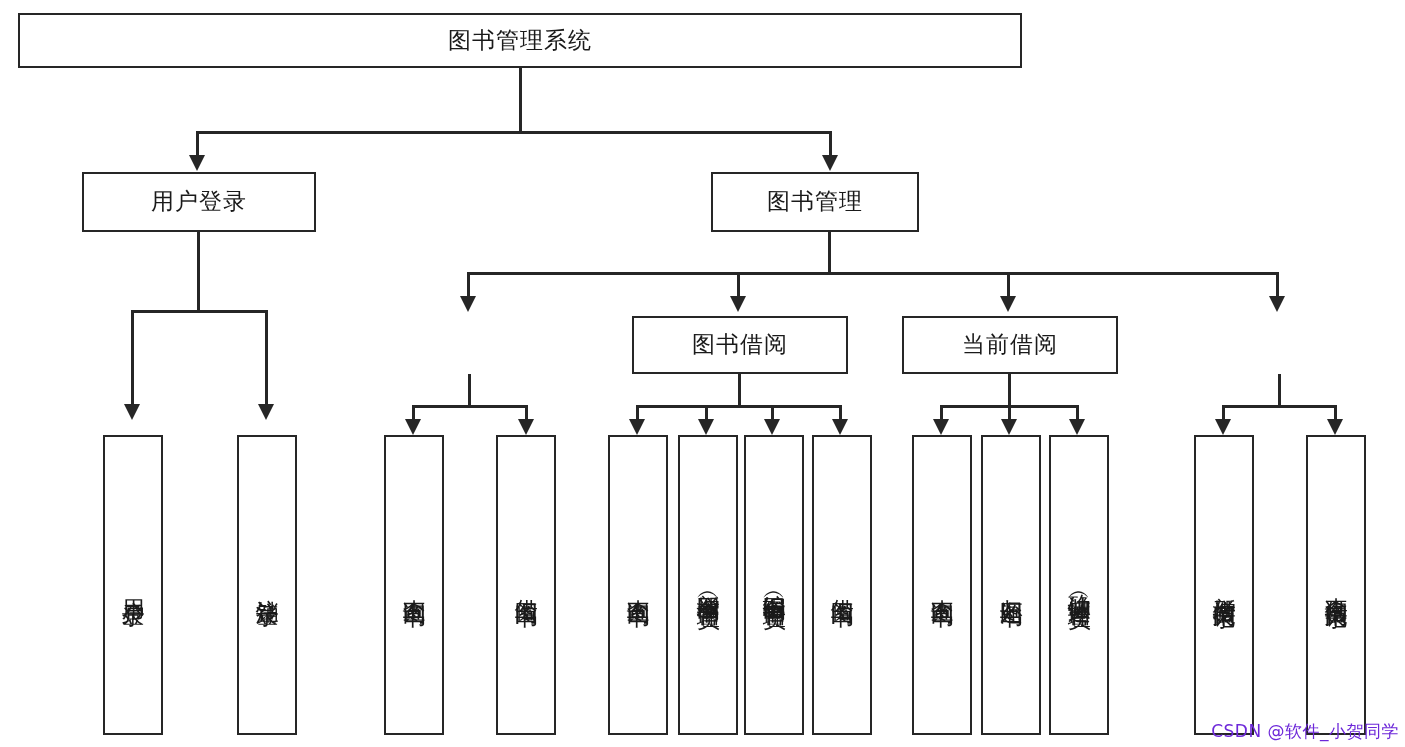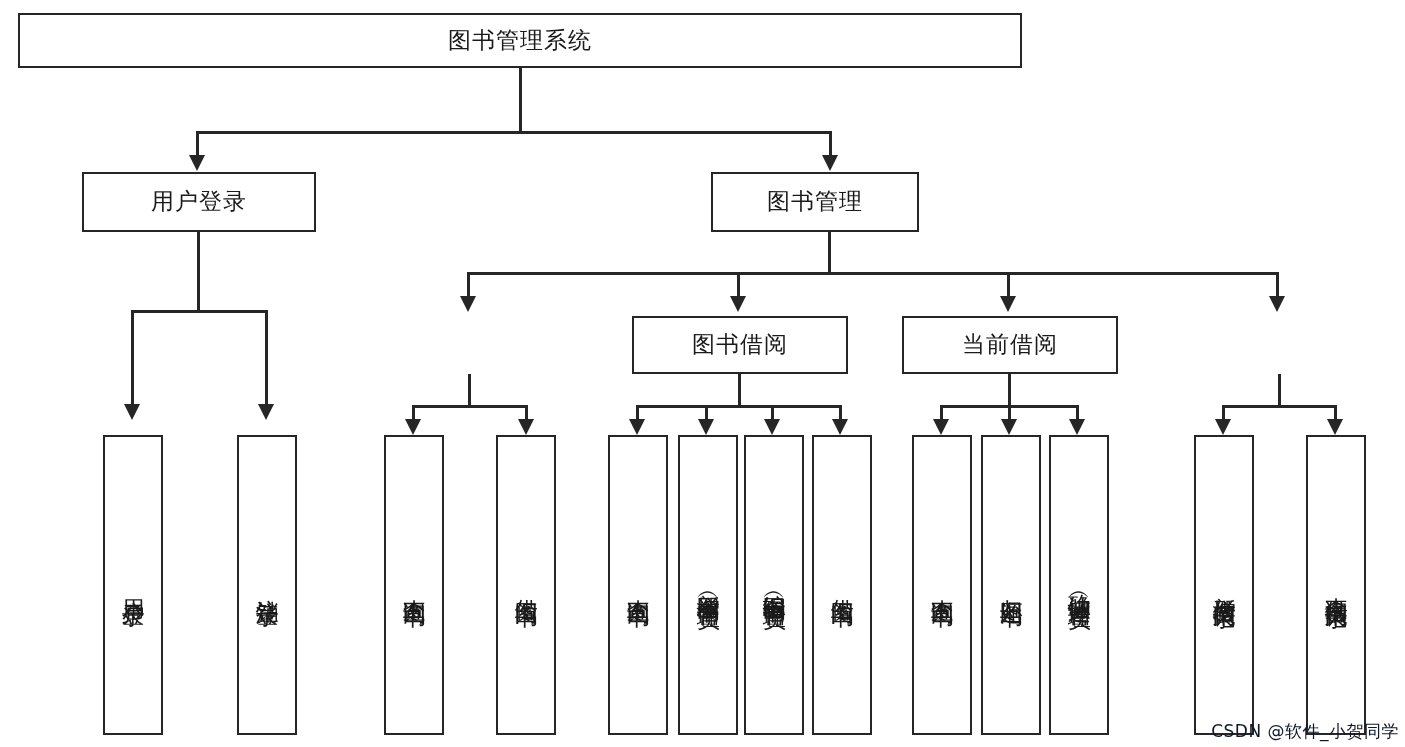--- a/index.html
+++ b/index.html
@@ -59,21 +59,21 @@
     height: 0;
     border-left: 8px solid transparent;
     border-right: 8px solid transparent;
     border-top: 16px solid #262626;
   }
   #watermark {
     position: absolute;
     right: 6px;
     bottom: 4px;
     font-size: 17px;
-    color: #0f172a;
+    color: #6d28d9;
     letter-spacing: 0.5px;
     white-space: nowrap;
   }
 </style>
 </head>
 <body>
 
 <div id="canvas">
 
   <div class="node horiz" style="left:18px; top:13px; width:1004px; height:55px;">

